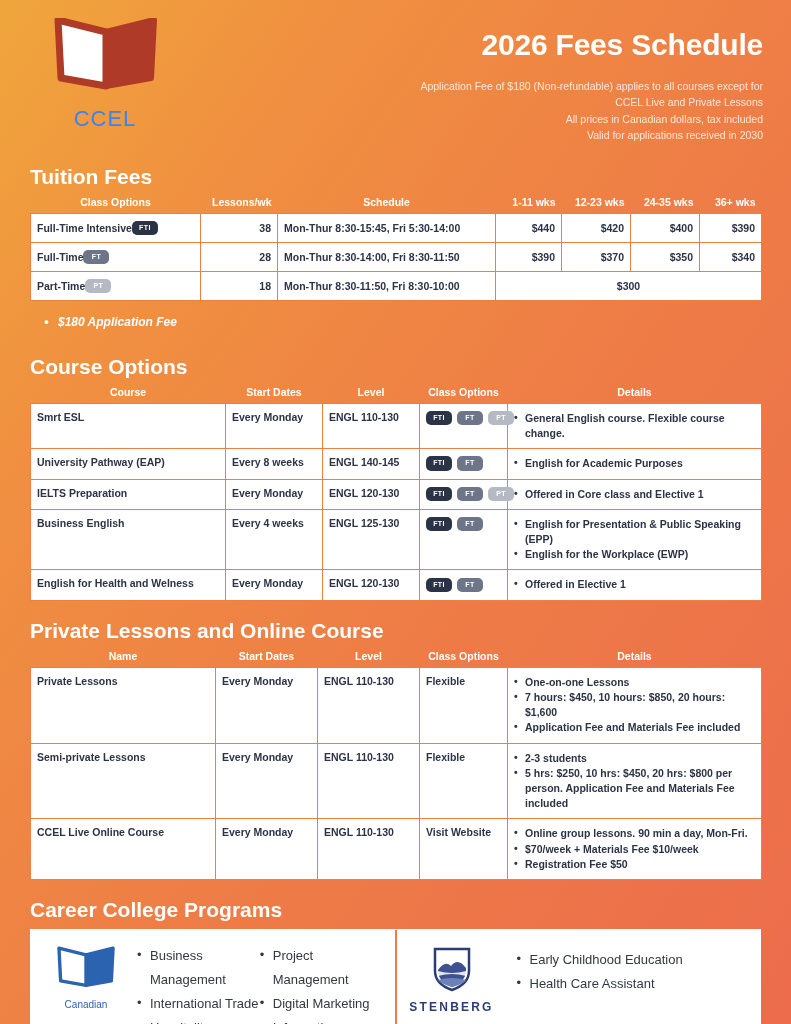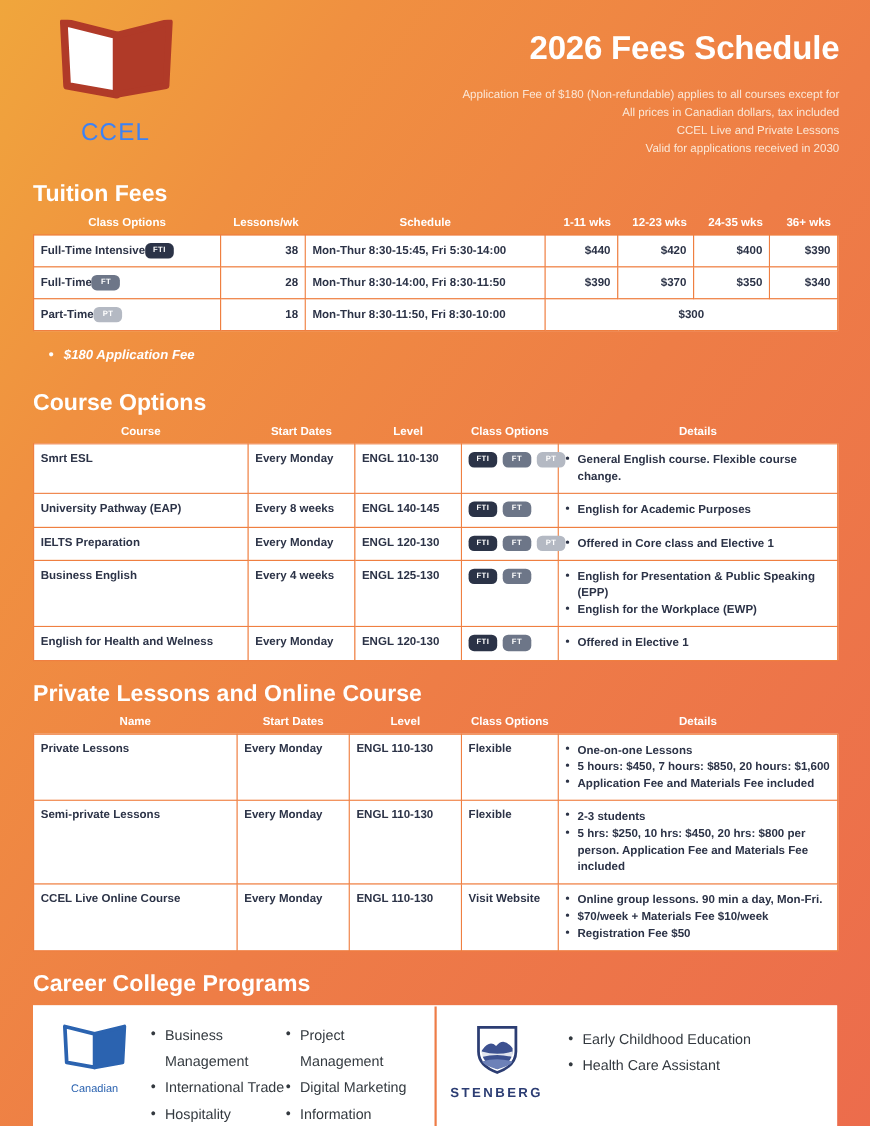--- a/index.html
+++ b/index.html
@@ -203,22 +203,22 @@
         <polygon points="55,14 103,2 100,60 55,68" fill="#b03a28"></polygon>
         <polygon points="55,14 7,2 10,60 55,68" fill="#ffffff" stroke="#b03a28" stroke-width="7" stroke-linejoin="round"></polygon>
         <polygon points="55,14 103,2 100,60 55,68" fill="#b03a28" stroke="#b03a28" stroke-width="6" stroke-linejoin="round"></polygon>
       </svg>
       <div class="brand-name">CCEL</div>
     </div>
     <div class="header-right">
       <div class="doc-title">2026 Fees Schedule</div>
       <div class="doc-note">
         <div>Application Fee of $180 (Non-refundable) applies to all courses except for</div>
+        <div>CCEL Live and Private Lessons</div>
         <div>All prices in Canadian dollars, tax included</div>
-        <div>CCEL Live and Private Lessons</div>
         <div>Valid for applications received in 2030</div>
       </div>
     </div>
   </div>
 
   <div class="section sec-gap-lg">
     <div class="section-title">Tuition Fees</div>
     <table>
       <colgroup>
         <col style="width:170px">
@@ -399,21 +399,21 @@
       </thead>
       <tbody>
         <tr>
           <td class="top">Private Lessons</td>
           <td class="top">Every Monday</td>
           <td class="top">ENGL 110-130</td>
           <td class="top">Flexible</td>
           <td class="top">
             <ul class="cell-list">
               <li>One-on-one Lessons</li>
-              <li>5 hours: $450, 7 hours: $850, 20 hours: $1,600</li>
+              <li>7 hours: $450, 10 hours: $850, 20 hours: $1,600</li>
               <li>Application Fee and Materials Fee included</li>
             </ul>
           </td>
         </tr>
         <tr>
           <td class="top">Semi-private Lessons</td>
           <td class="top">Every Monday</td>
           <td class="top">ENGL 110-130</td>
           <td class="top">Flexible</td>
           <td class="top">

